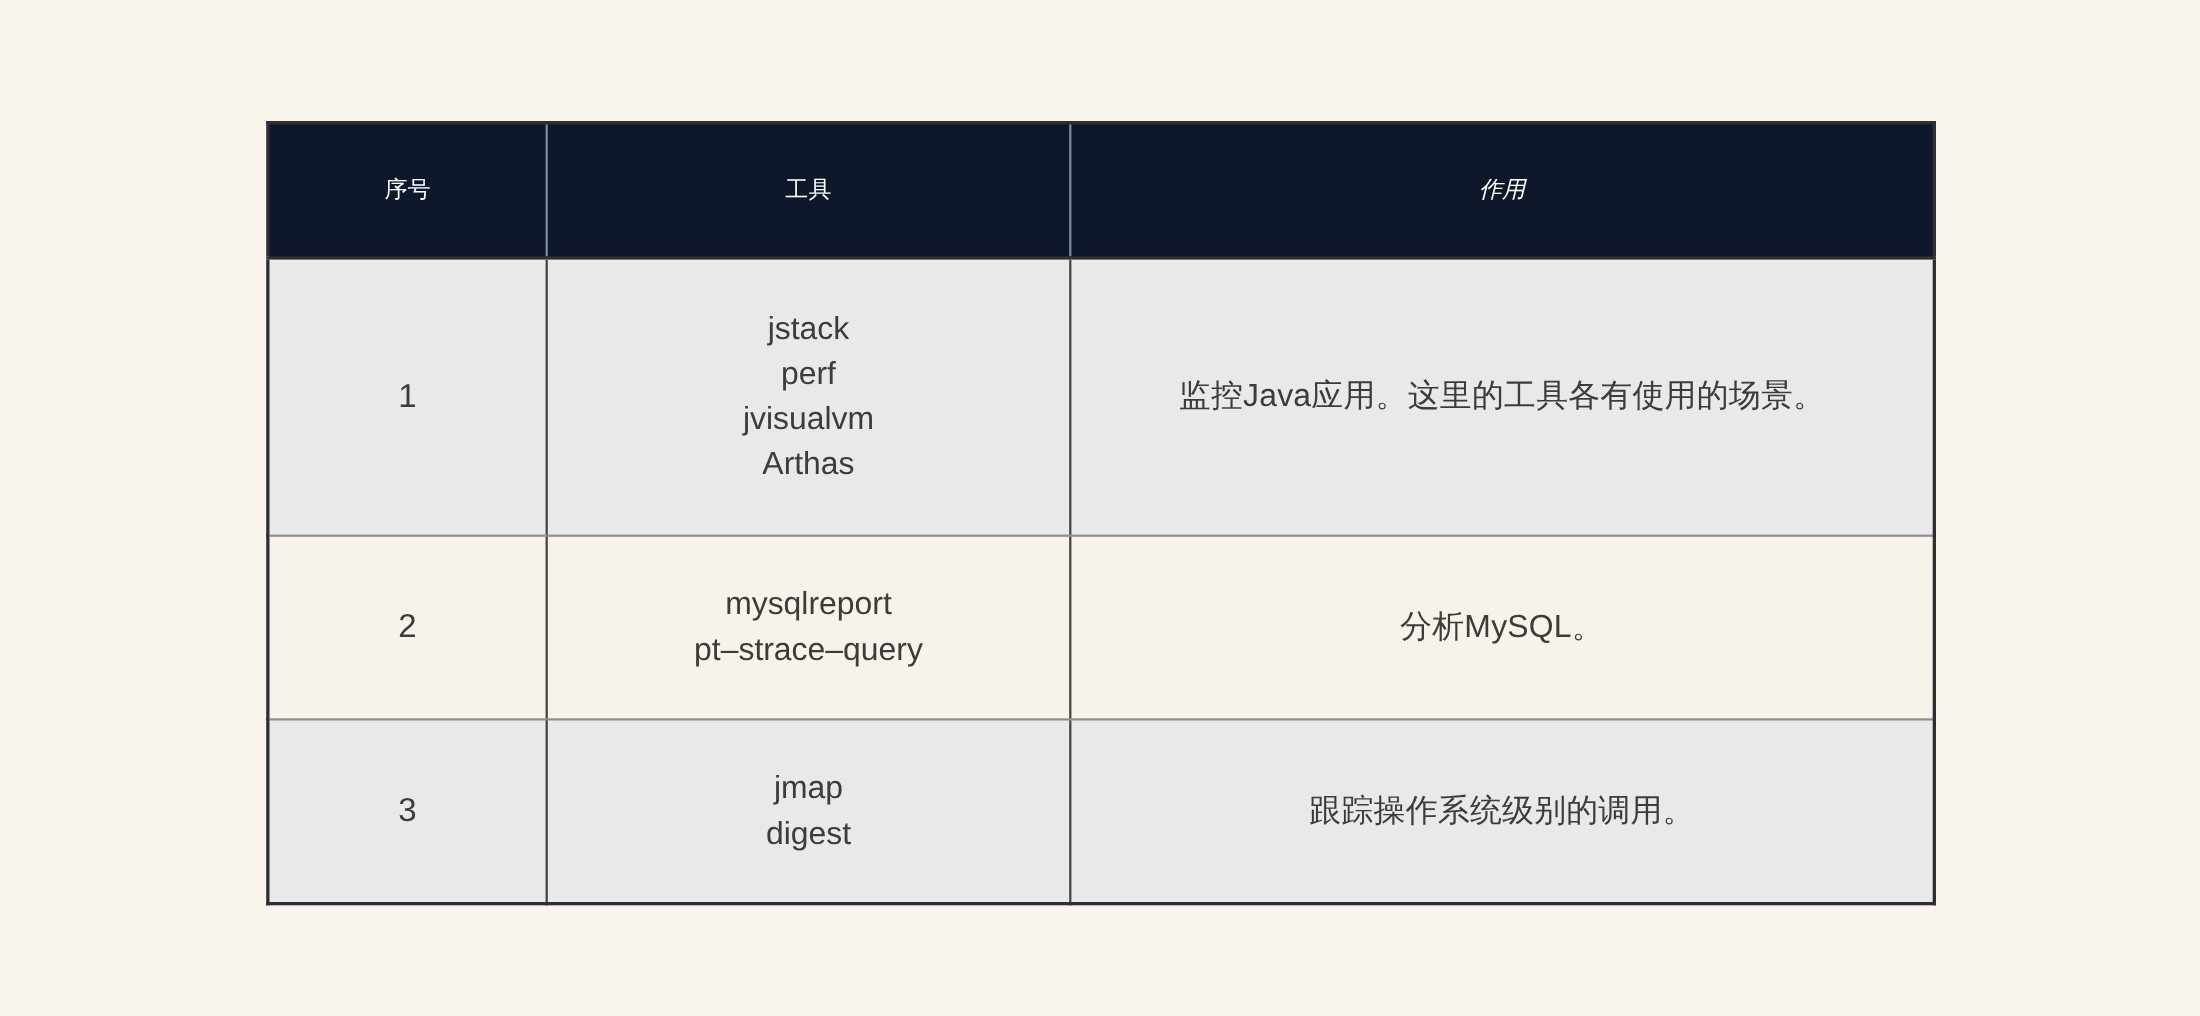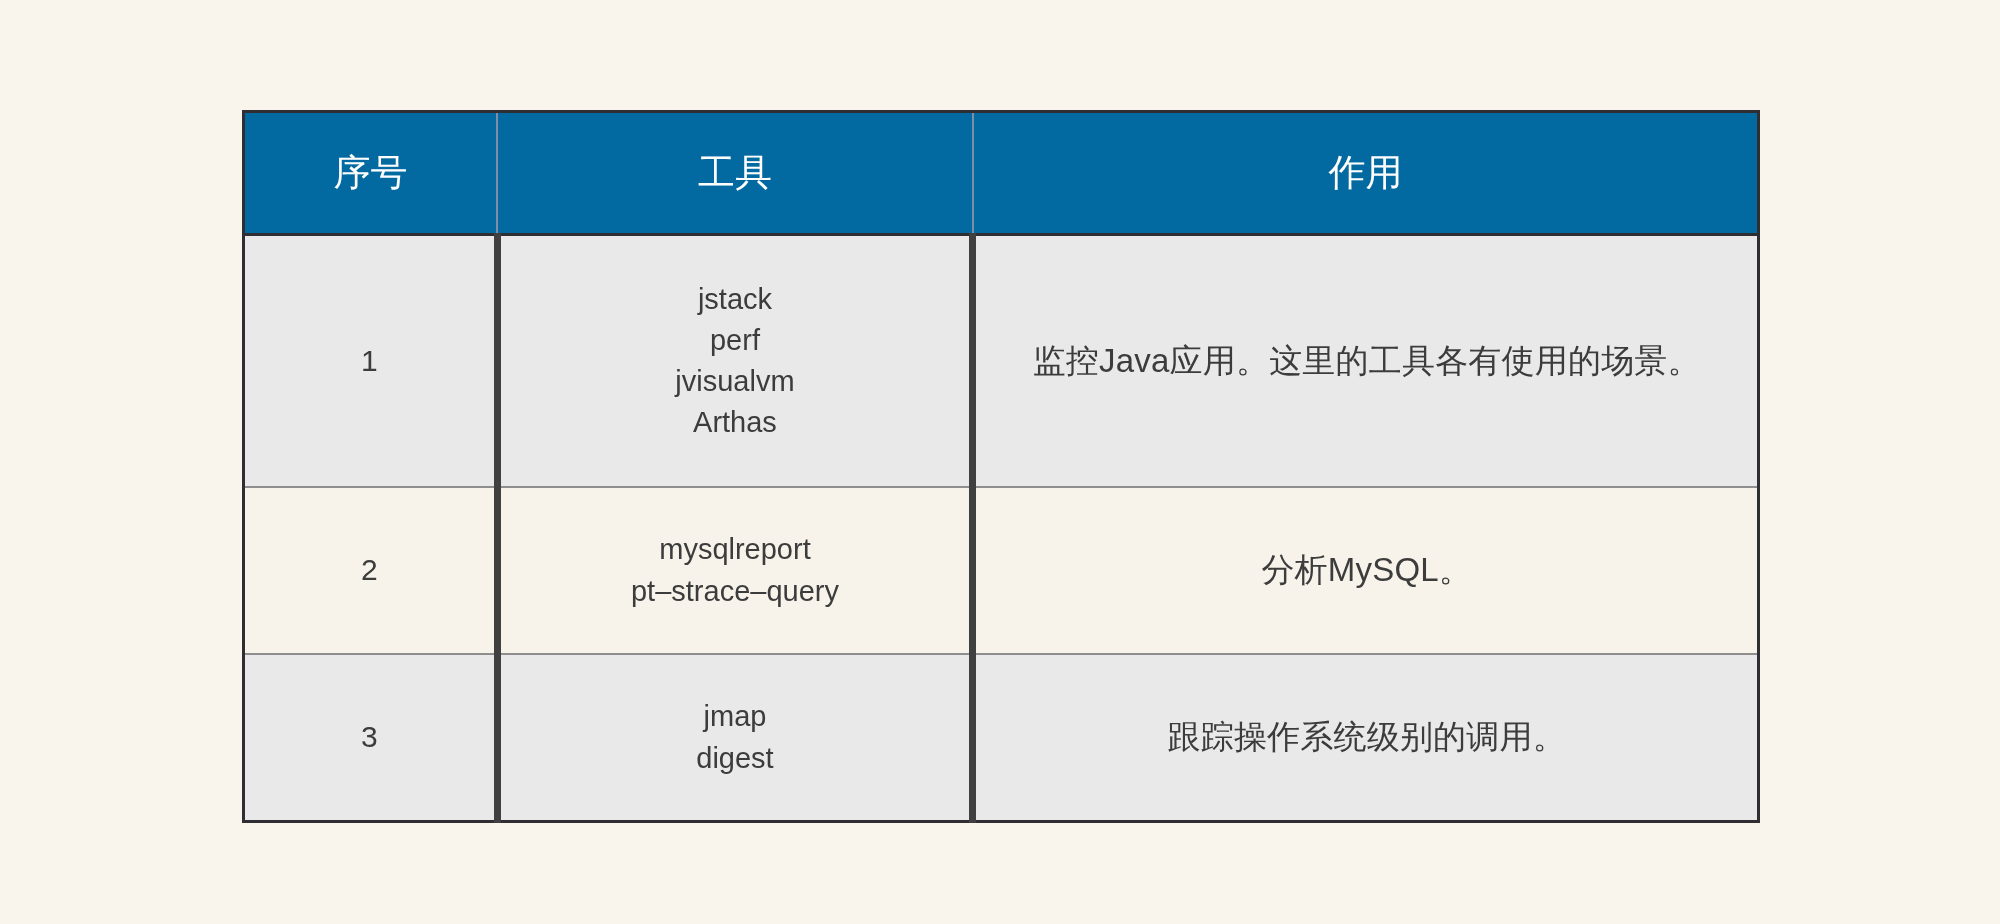--- a/index.html
+++ b/index.html
@@ -32,53 +32,53 @@
     height: 706px;
     border-collapse: collapse;
     table-layout: fixed;
     border: 3px solid #2f2f33;
   }
   col.col-idx  { width: 253px; }
   col.col-tool { width: 475px; }
   col.col-desc { width: 784px; }
 
   thead th {
-    background: #0369a1;
+    background: #0f172a;
     color: #ffffff;
-    font-size: 37px;
+    font-size: 21px;
     font-weight: 400;
     line-height: 1.25;
     height: 120px;
     text-align: center;
     vertical-align: middle;
     padding: 0;
     border-right: 2px solid #7f8da8;
     border-bottom: 3px solid #2f2f33;
   }
-  thead th:last-child { border-right: none; }
+  thead th:last-child { border-right: none; font-style: italic; }
 
   tbody td {
     font-size: 29px;
     color: #3c3c3c;
     text-align: center;
     vertical-align: middle;
     padding: 0 14px;
     line-height: 1.42;
-    border-right: 7px solid #404040;
+    border-right: 2px solid #404040;
     border-bottom: 2px solid #8e8e8e;
   }
   tbody td:last-child { border-right: none; }
   tbody tr:last-child td { border-bottom: none; }
 
   tbody tr.row-shade td { background: #e9e9e9; }
   tbody tr.row-plain td { background: #f7f3ea; }
 
   td.idx-cell { font-size: 30px; }
   td.tool-cell .tool-line { display: block; }
-  td.desc-cell { font-size: 33px; letter-spacing: 0.2px; }
+  td.desc-cell { font-size: 29px; letter-spacing: 0.2px; }
 
   tr.r1 td { height: 250px; }
   tr.r2 td { height: 165px; }
   tr.r3 td { height: 165px; }
 </style>
 </head>
 <body>
 
 <div class="page">
   <div class="table-wrap">

